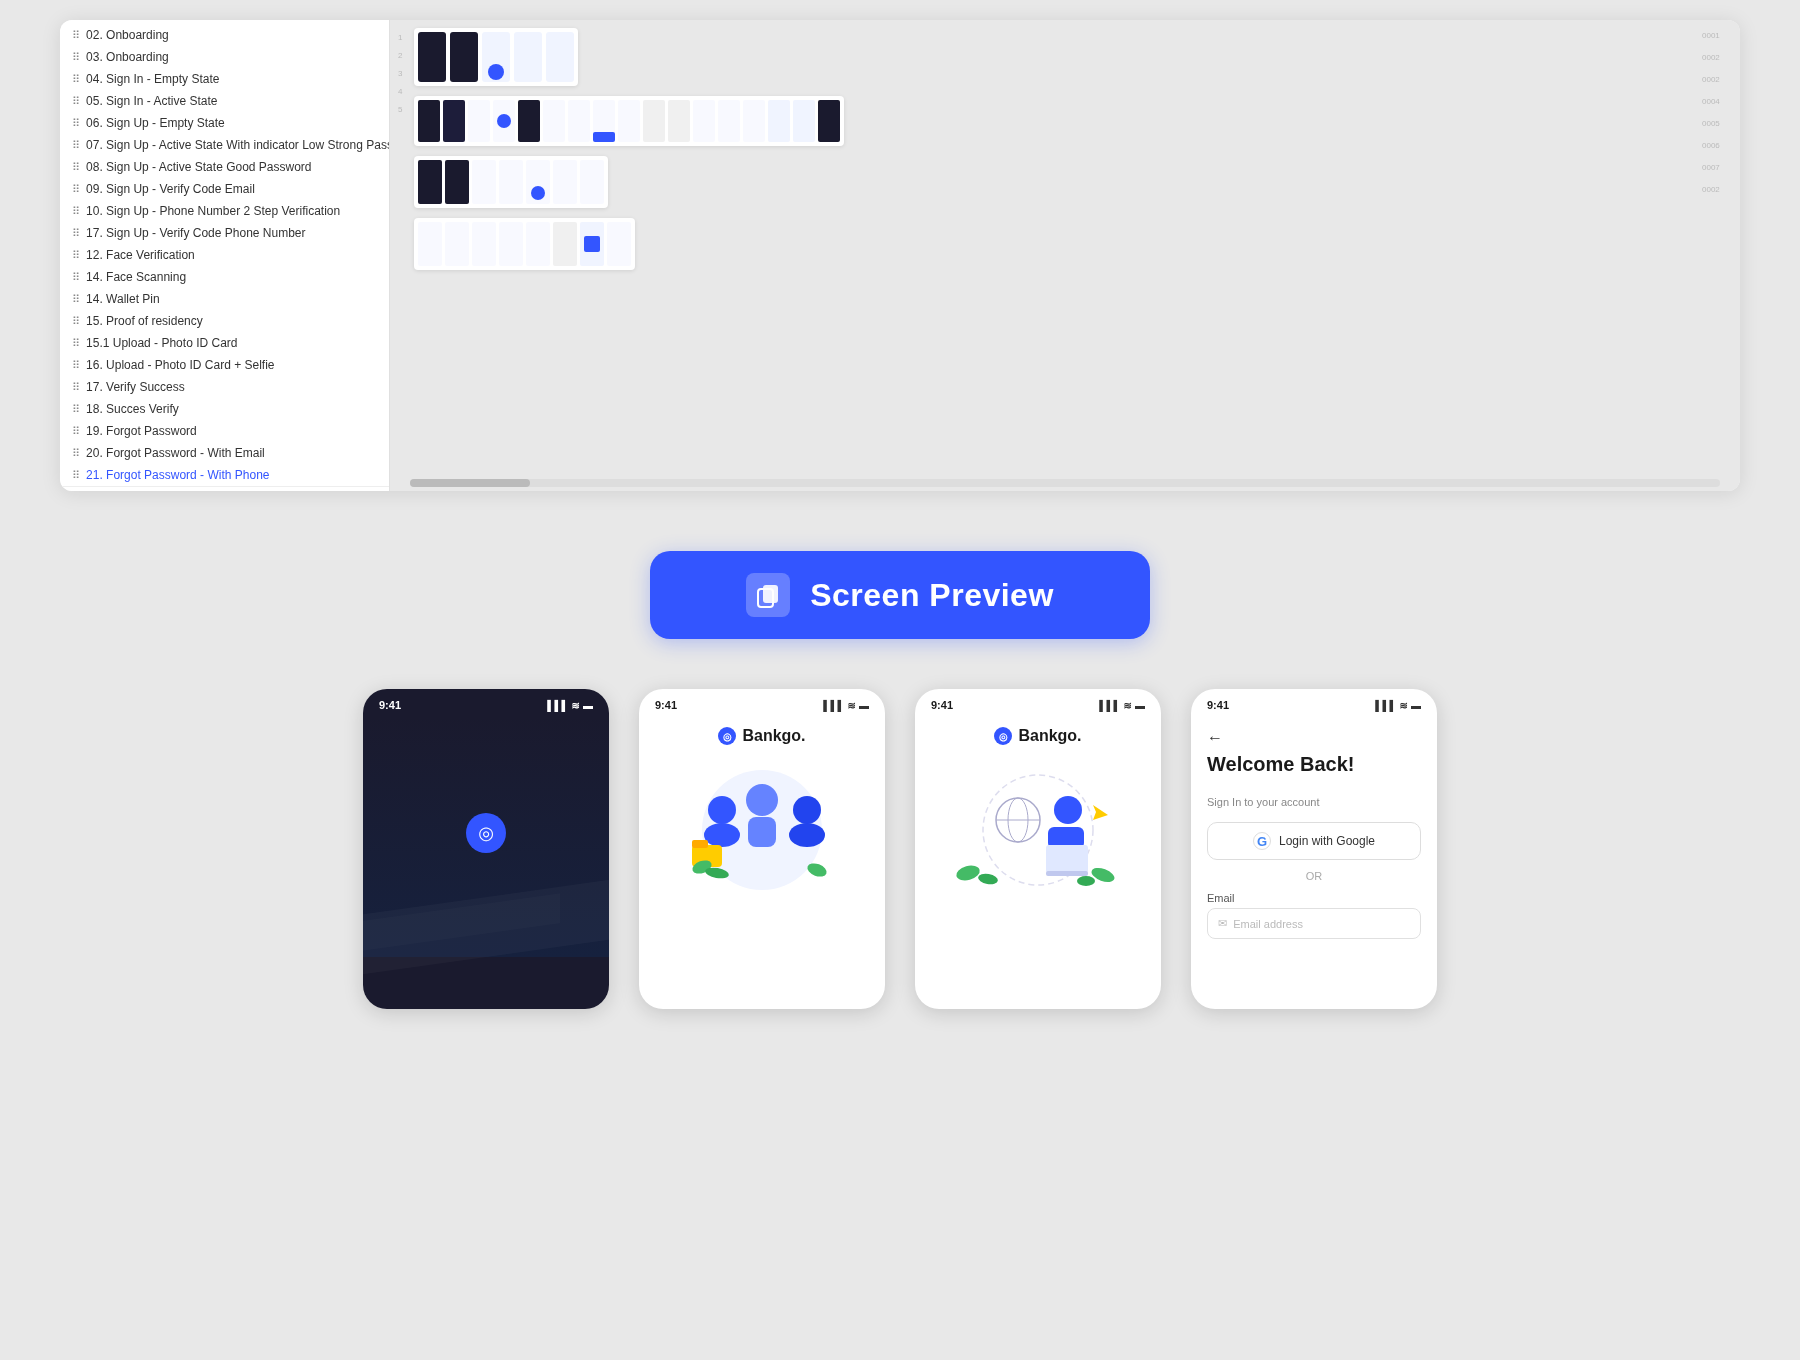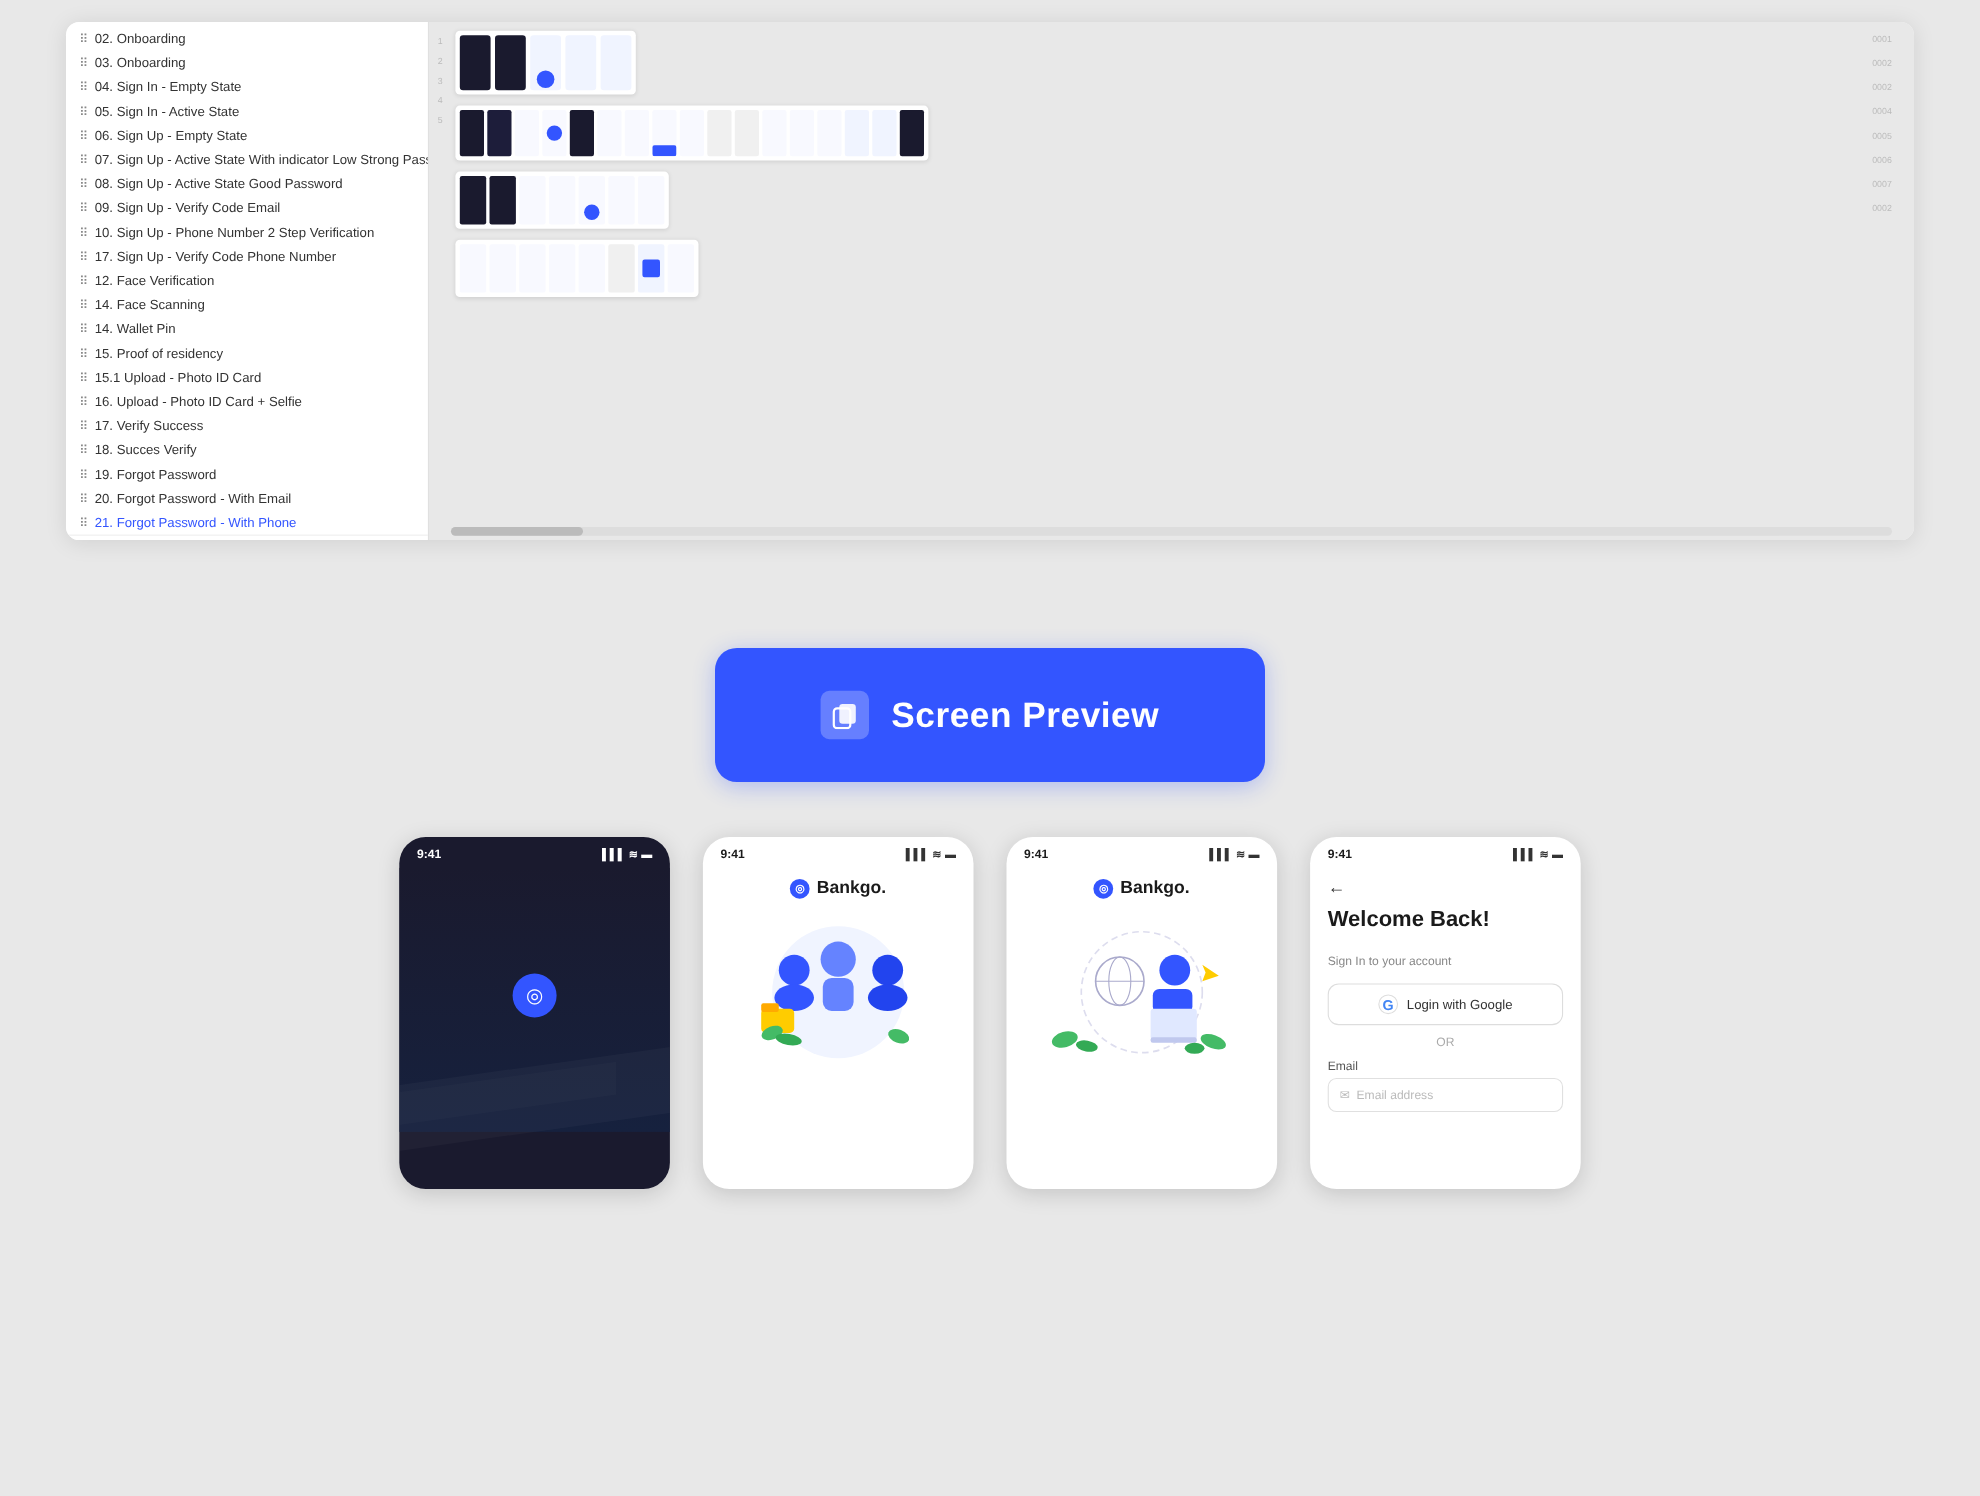--- a/index.html
+++ b/index.html
@@ -70,32 +70,31 @@
       justify-content: center;
       align-items: center;
       padding: 40px 0;
     }
 
     .screen-preview-btn {
       background: #3355ff;
       color: white;
       border: none;
       border-radius: 20px;
-      padding: 39px 60px;
+      padding: 22px 60px;
       font-size: 32px;
       font-weight: 700;
       cursor: pointer;
       display: flex;
       align-items: center;
       gap: 20px;
       letter-spacing: 0.5px;
       min-width: 500px;
       justify-content: center;
       box-shadow: 0 4px 20px rgba(51,85,255,0.3);
-      margin-top: 38px;
     }
 
     .btn-icon {
       width: 44px;
       height: 44px;
       background: rgba(255,255,255,0.25);
       border-radius: 8px;
       display: flex;
       align-items: center;
       justify-content: center;

